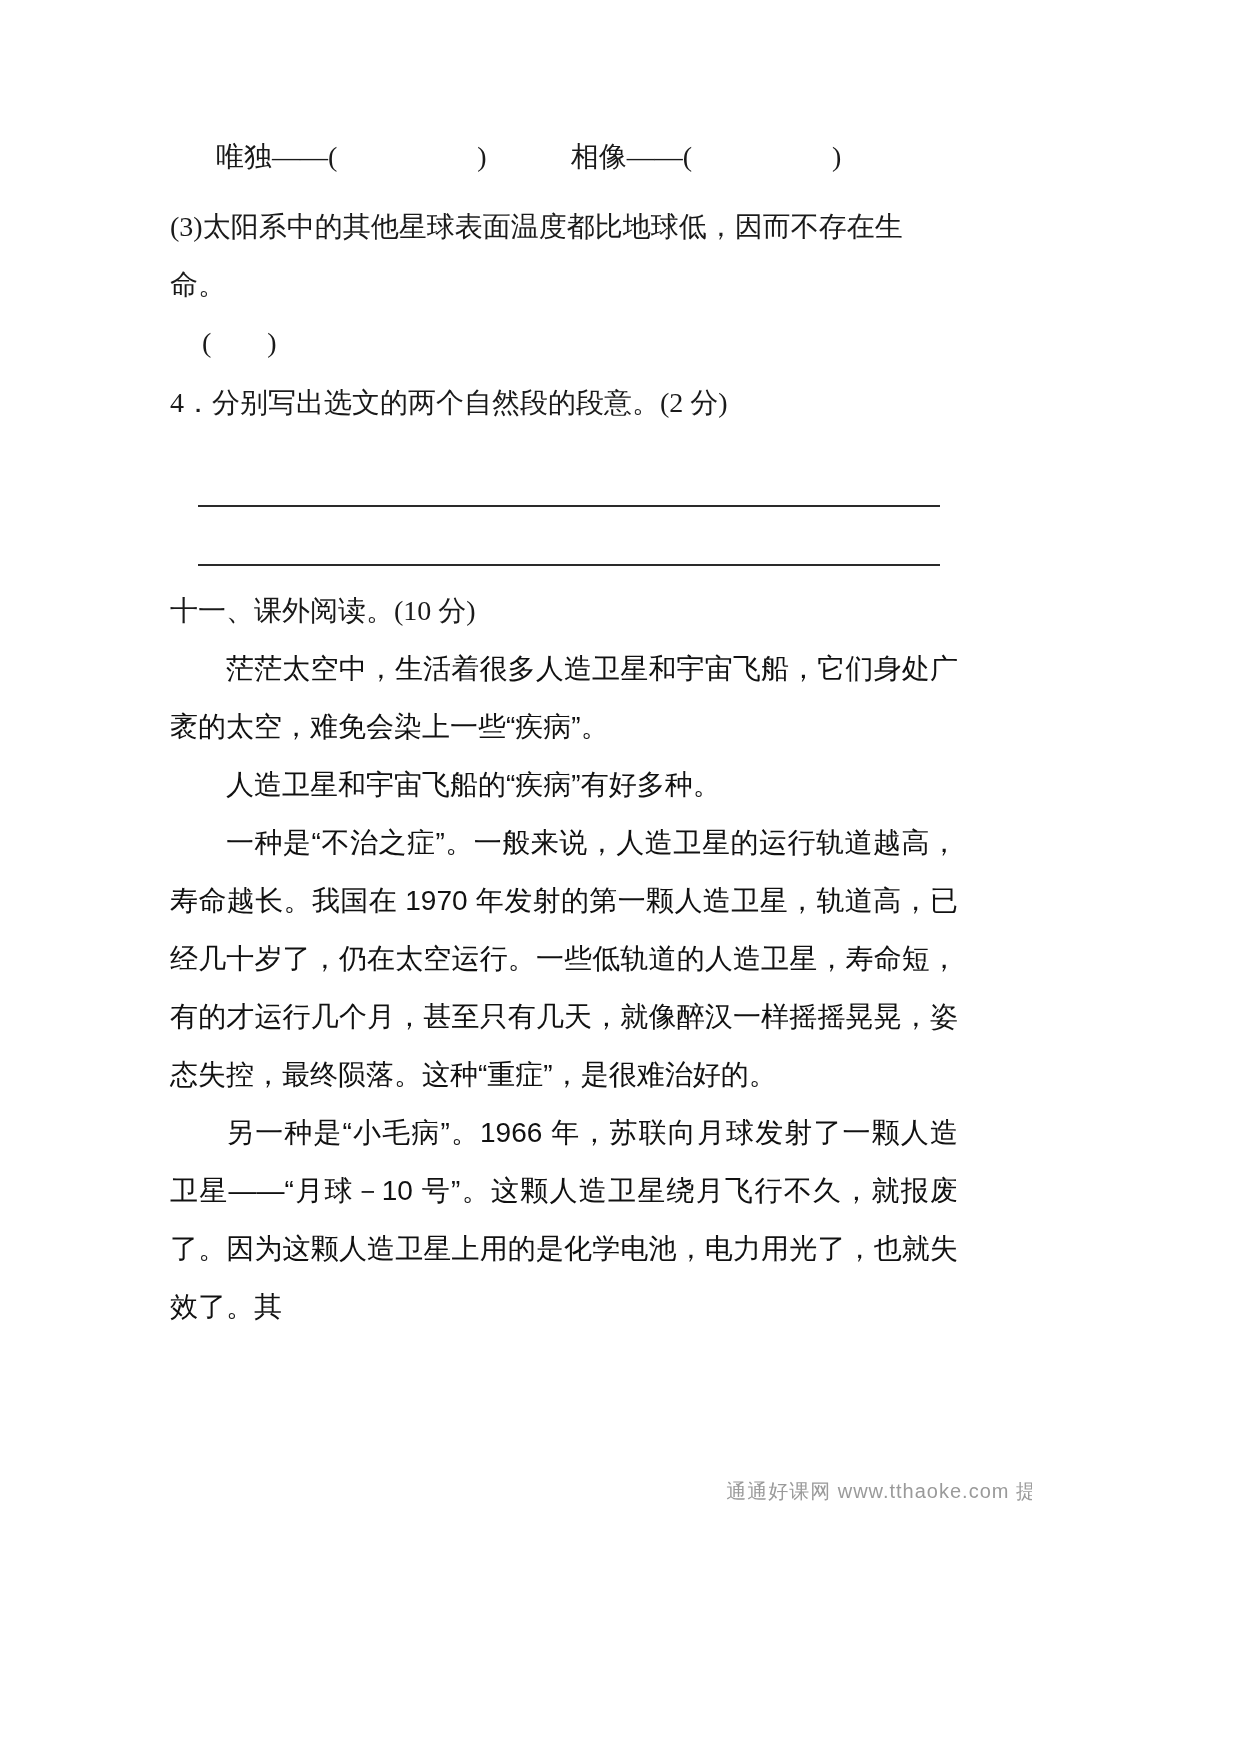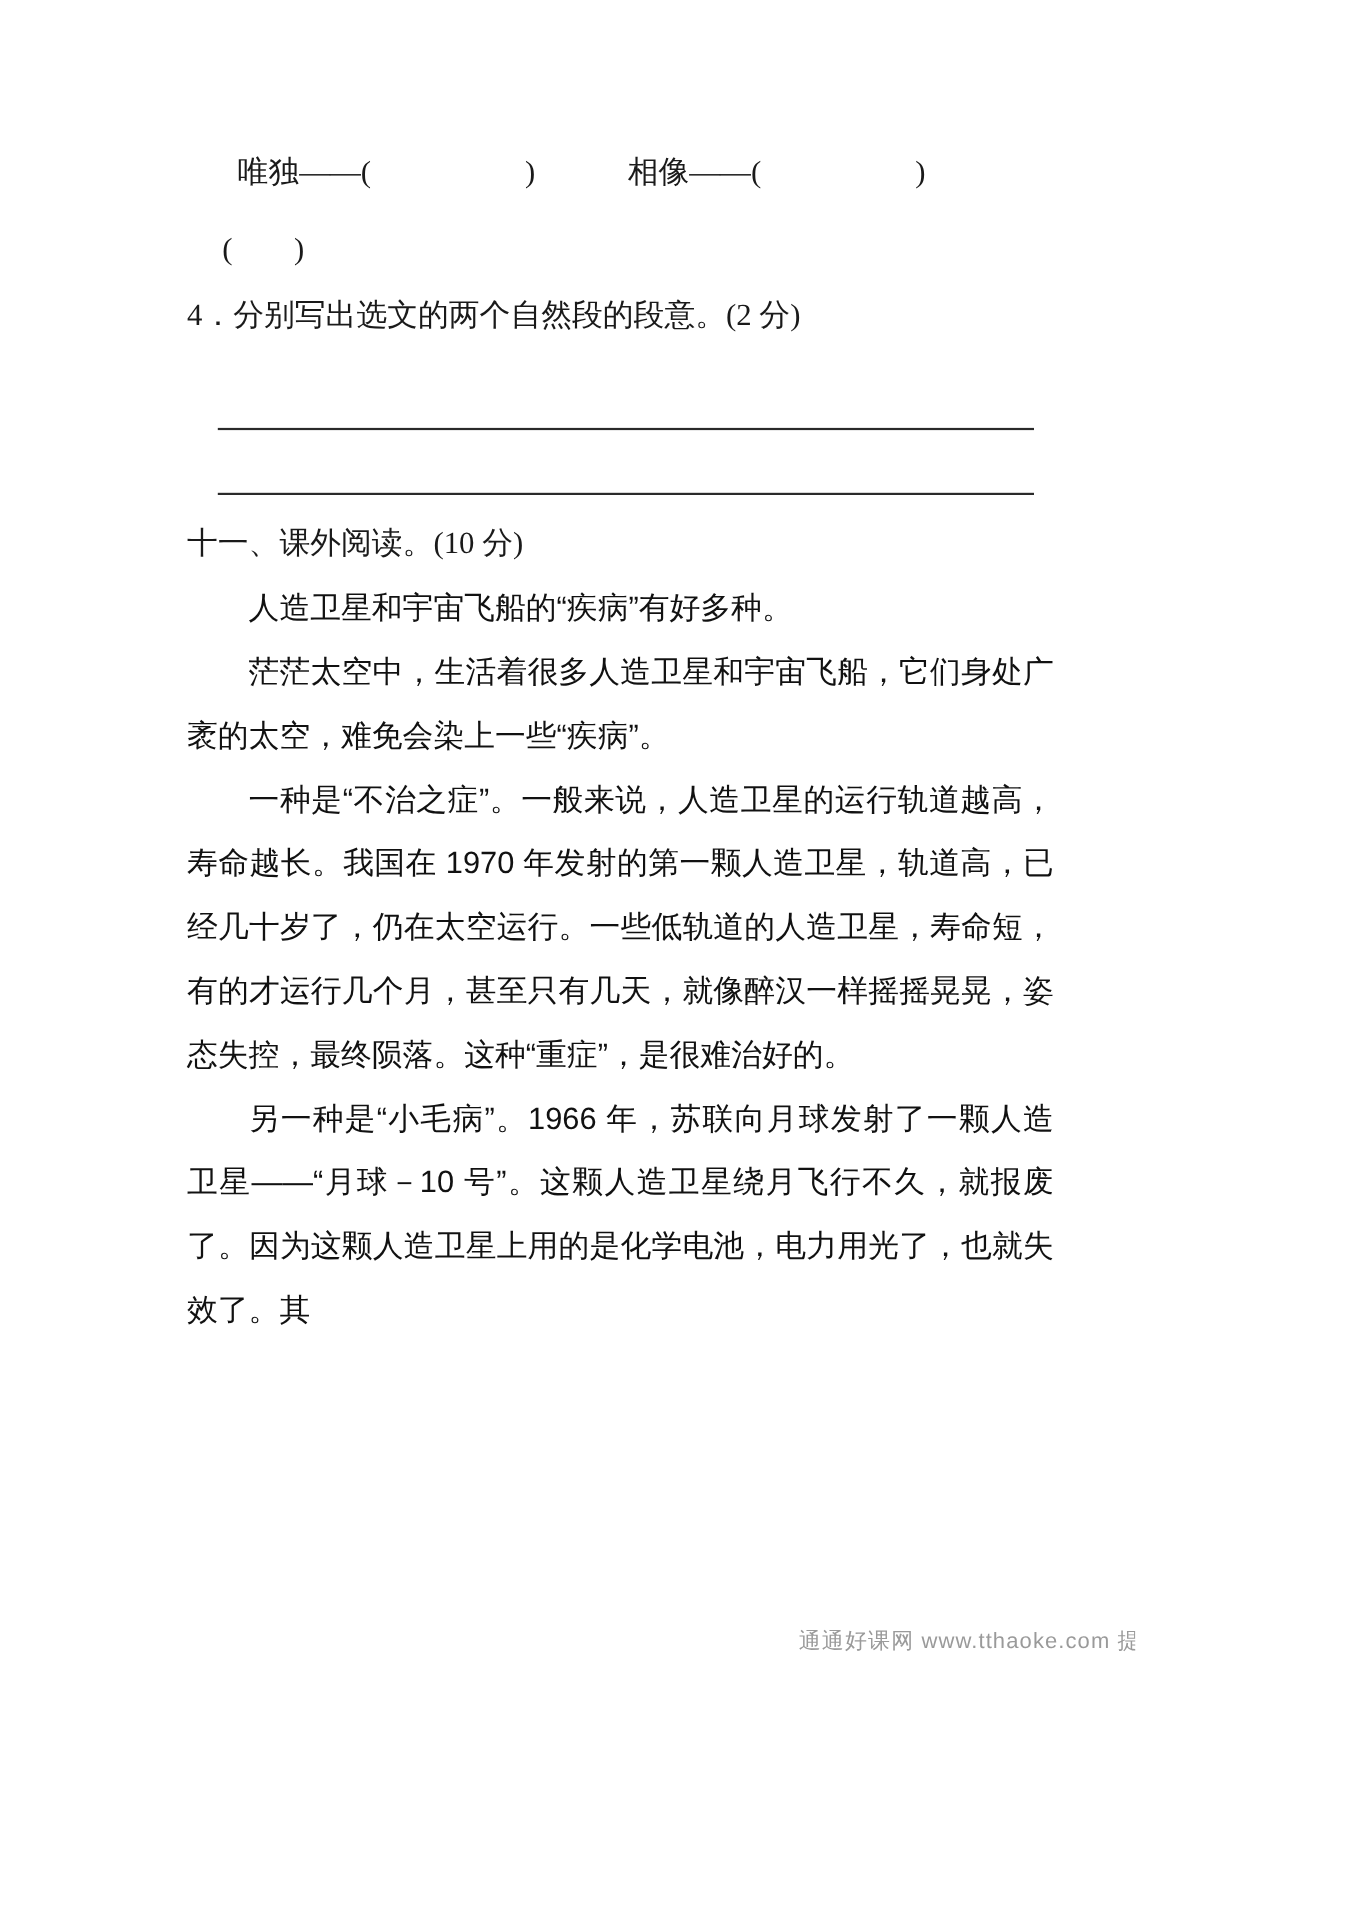--- a/index.html
+++ b/index.html
@@ -76,35 +76,36 @@
 
 <div class="page">
   <div class="content">
 
     <div class="line q2-line">唯独——(　　　　　)　　　相像——(　　　　　)</div>
 
 
 
 
     <div>
+      <div class="line">(3)太阳系中的其他星球表面温度都比地球低，因而不存在生命。</div>
       <div class="line cont">(　　)</div>
     </div>
 
     <div class="line q-header">4．分别写出选文的两个自然段的段意。(2 分)</div>
 
     <div class="answer-lines">
       <div class="answer-line"></div>
       <div class="answer-line"></div>
     </div>
 
     <div class="line section-header">十一、课外阅读。(10 分)</div>
 
     <div class="passage">
+      <p>茫茫太空中，生活着很多人造卫星和宇宙飞船，它们身处广袤的太空，难免会染上一些“疾病”。</p>
       <p>人造卫星和宇宙飞船的“疾病”有好多种。</p>
-      <p>茫茫太空中，生活着很多人造卫星和宇宙飞船，它们身处广袤的太空，难免会染上一些“疾病”。</p>
       <p>一种是“不治之症”。一般来说，人造卫星的运行轨道越高，寿命越长。我国在 1970 年发射的第一颗人造卫星，轨道高，已经几十岁了，仍在太空运行。一些低轨道的人造卫星，寿命短，有的才运行几个月，甚至只有几天，就像醉汉一样摇摇晃晃，姿态失控，最终陨落。这种“重症”，是很难治好的。</p>
       <p>另一种是“小毛病”。1966 年，苏联向月球发射了一颗人造卫星——“月球－10 号”。这颗人造卫星绕月飞行不久，就报废了。因为这颗人造卫星上用的是化学电池，电力用光了，也就失效了。其</p>
     </div>
 
   </div>
 
   <div class="footer">通通好课网  www.tthaoke.com 提供下载</div>
 </div>
 
 </body></html>

